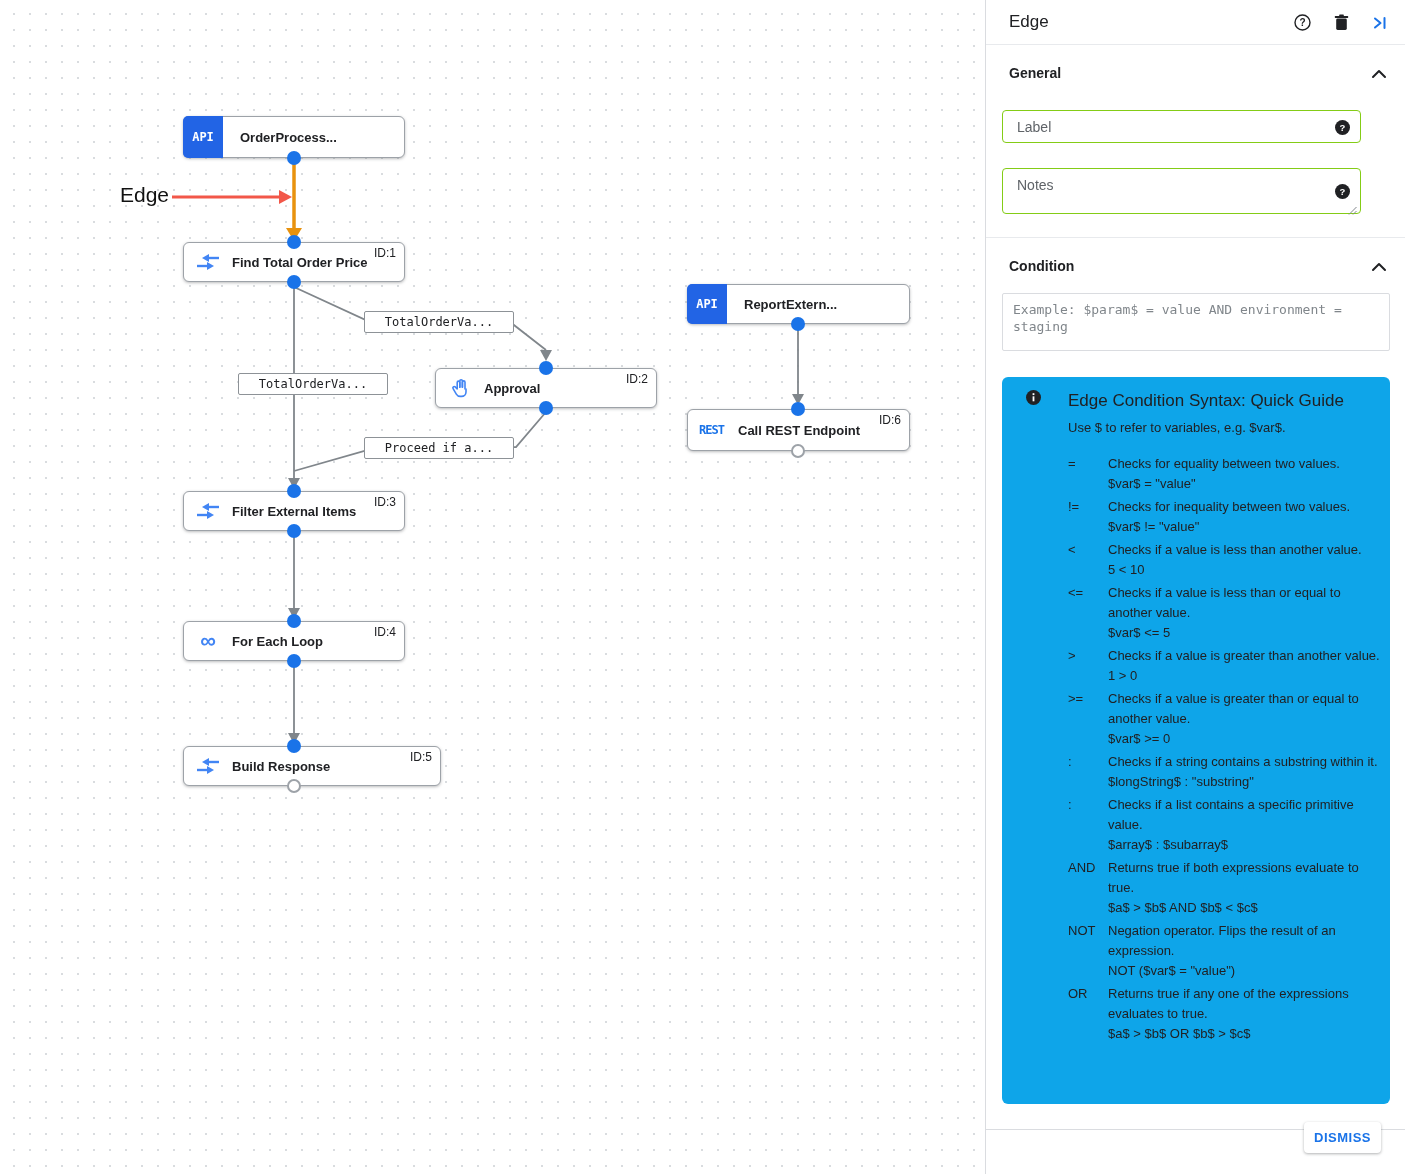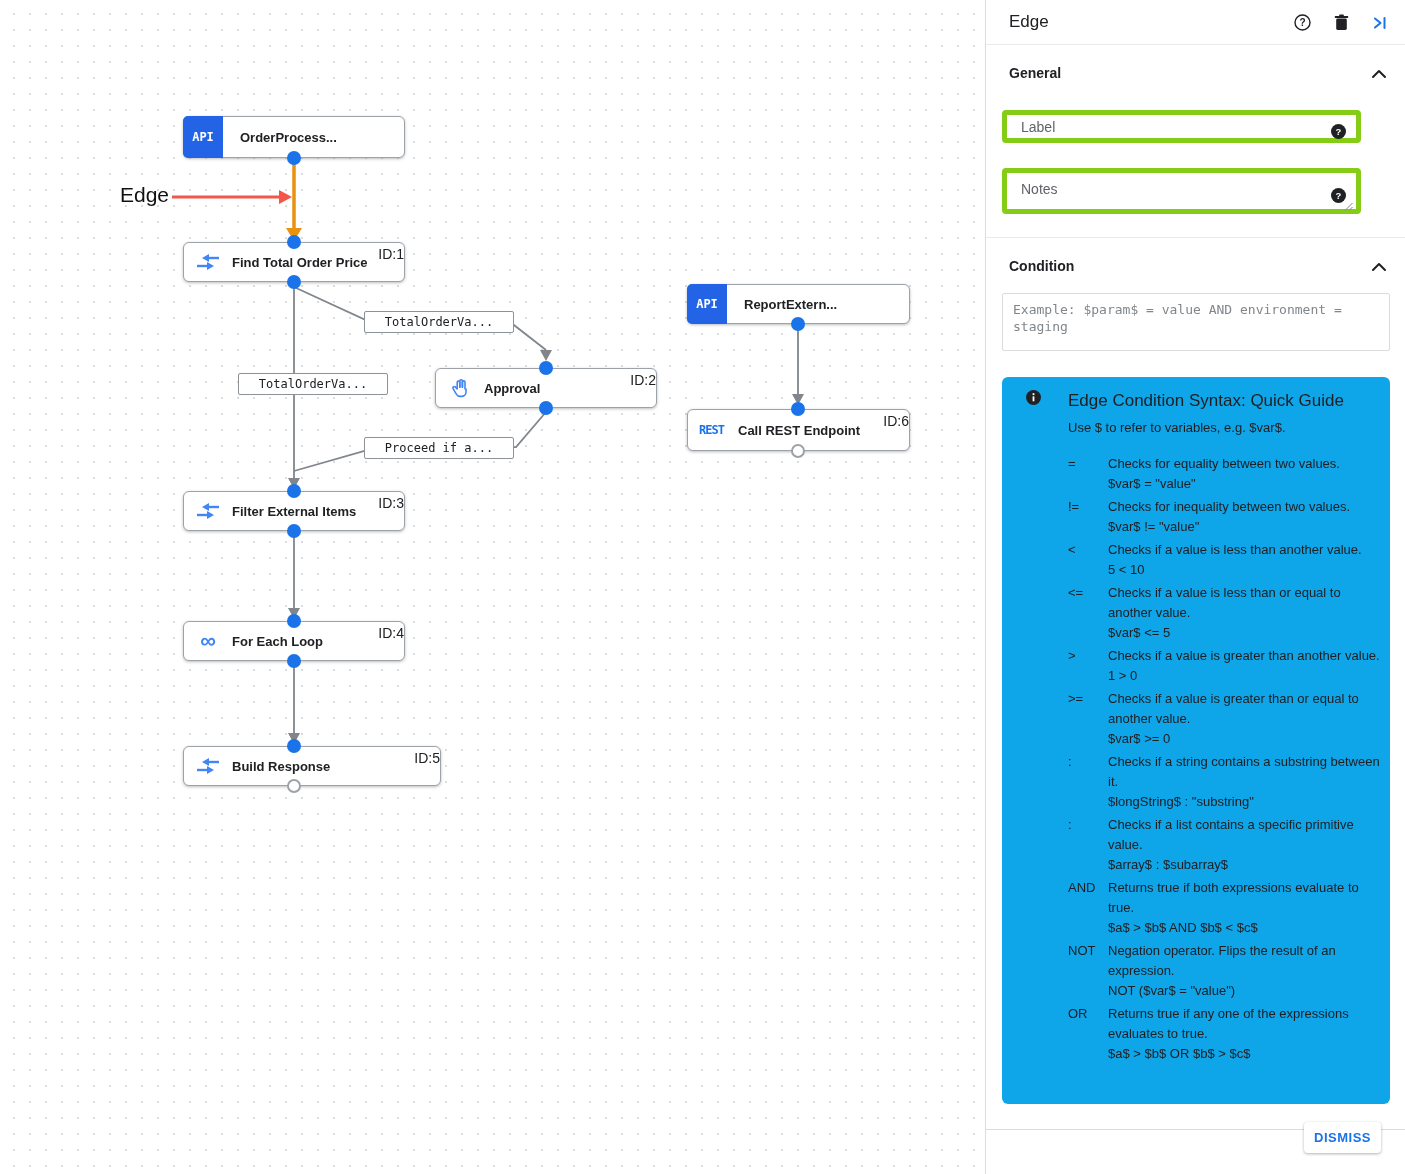--- a/index.html
+++ b/index.html
@@ -14,21 +14,21 @@
   }
   .edges-svg { position:absolute; left:0; top:0; width:985px; height:1174px; }
 
   .node {
     position:absolute; background:#fff; border:1px solid #9da2a8; border-radius:6px;
     box-shadow:0 1px 3px rgba(60,64,67,.35); display:flex; align-items:center;
   }
   .node .title { font-size:13px; font-weight:bold; color:#202124; margin-left:48px; }
   .node.api .title { margin-left:56px; }
   .node.rest .title { margin-left:50px; }
-  .node .badge { position:absolute; top:3px; right:0; font-size:14px; color:#202124; font-weight:400;padding-left:12px; }
+  .node .badge { position:absolute; top:3px; right:8px; font-size:12px; color:#202124; font-weight:400;padding-left:12px; }
   .api-chip {
     position:absolute; left:-1px; top:-1px; bottom:-1px; width:40px; background:#2264e5;
     border-radius:5px 0 0 5px; display:flex; align-items:center; justify-content:center;
     color:#fff; font-family:"DejaVu Sans Mono", monospace; font-weight:bold; font-size:12px;
   }
   .rest-chip {
     position:absolute; left:11px; top:50%; transform:translateY(-50%);
     color:#1a73e8; font-family:"DejaVu Sans Mono", monospace; font-weight:bold; font-size:12px; letter-spacing:-1px;
   }
   .task-icon { position:absolute; left:12px; top:50%; transform:translateY(-50%); width:24px; height:22px; display:flex; align-items:center; justify-content:center; }
@@ -47,21 +47,21 @@
   
   .panel { position:absolute; left:985px; top:0; width:420px; height:1174px; background:#fff; border-left:1px solid #dadce0; }
   .panel-header { position:absolute; left:0; top:0; right:0; height:45px; border-bottom:1px solid #e8eaed; display:flex; align-items:center; }
   .panel-title { font-size:17px; color:#202124; margin-left:23px; }
   .header-icons { position:absolute; right:16px; top:0; height:45px; display:flex; align-items:center; gap:21px; }
   .icon-btn { width:18px; height:18px; display:flex; align-items:center; justify-content:center; cursor:pointer; }
 
   .sec-head { position:absolute; left:23px; right:17px; display:flex; justify-content:space-between; }
   .sec-title { font-size:14px; font-weight:bold; color:#202124; }
 
-  .field { position:absolute; left:16px; width:359px; border:5px solid #84cc16; border-radius:4px; }
+  .field { position:absolute; left:16px; width:359px; border:1px solid #84cc16; border-radius:4px; }
   .field input, .field textarea {
     width:100%; height:100%; border:none; outline:none; background:transparent; resize:none;
     font-family:"Liberation Sans", sans-serif; font-size:14px; color:#202124; padding:8px 36px 8px 14px;
   }
   .field input::placeholder, .field textarea::placeholder { color:#5f6368; opacity:1; }
   .q-icon { position:absolute; right:10px; width:15px; height:15px; }
   .resize-handle { position:absolute; right:3px; bottom:3px; width:9px; height:9px; }
 
   .divider { position:absolute; left:0; right:0; border-top:1px solid #e8eaed; }
 
@@ -356,21 +356,21 @@
       <div class="g-row">
         <span class="g-op">&gt;=</span>
         <span class="g-text">
             <span class="g-desc" style="display:block">Checks if a value is greater than or equal to another value.</span>
             <span class="g-ex" style="display:block">$var$ &gt;= 0</span>
           </span>
       </div>
       <div class="g-row">
         <span class="g-op">:</span>
         <span class="g-text">
-            <span class="g-desc" style="display:block">Checks if a string contains a substring between it.</span>
+            <span class="g-desc" style="display:block">Checks if a string contains a substring within it.</span>
             <span class="g-ex" style="display:block">$longString$ : "substring"</span>
           </span>
       </div>
       <div class="g-row">
         <span class="g-op">:</span>
         <span class="g-text">
             <span class="g-desc" style="display:block">Checks if a list contains a specific primitive value.</span>
             <span class="g-ex" style="display:block">$array$ : $subarray$</span>
           </span>
       </div>

